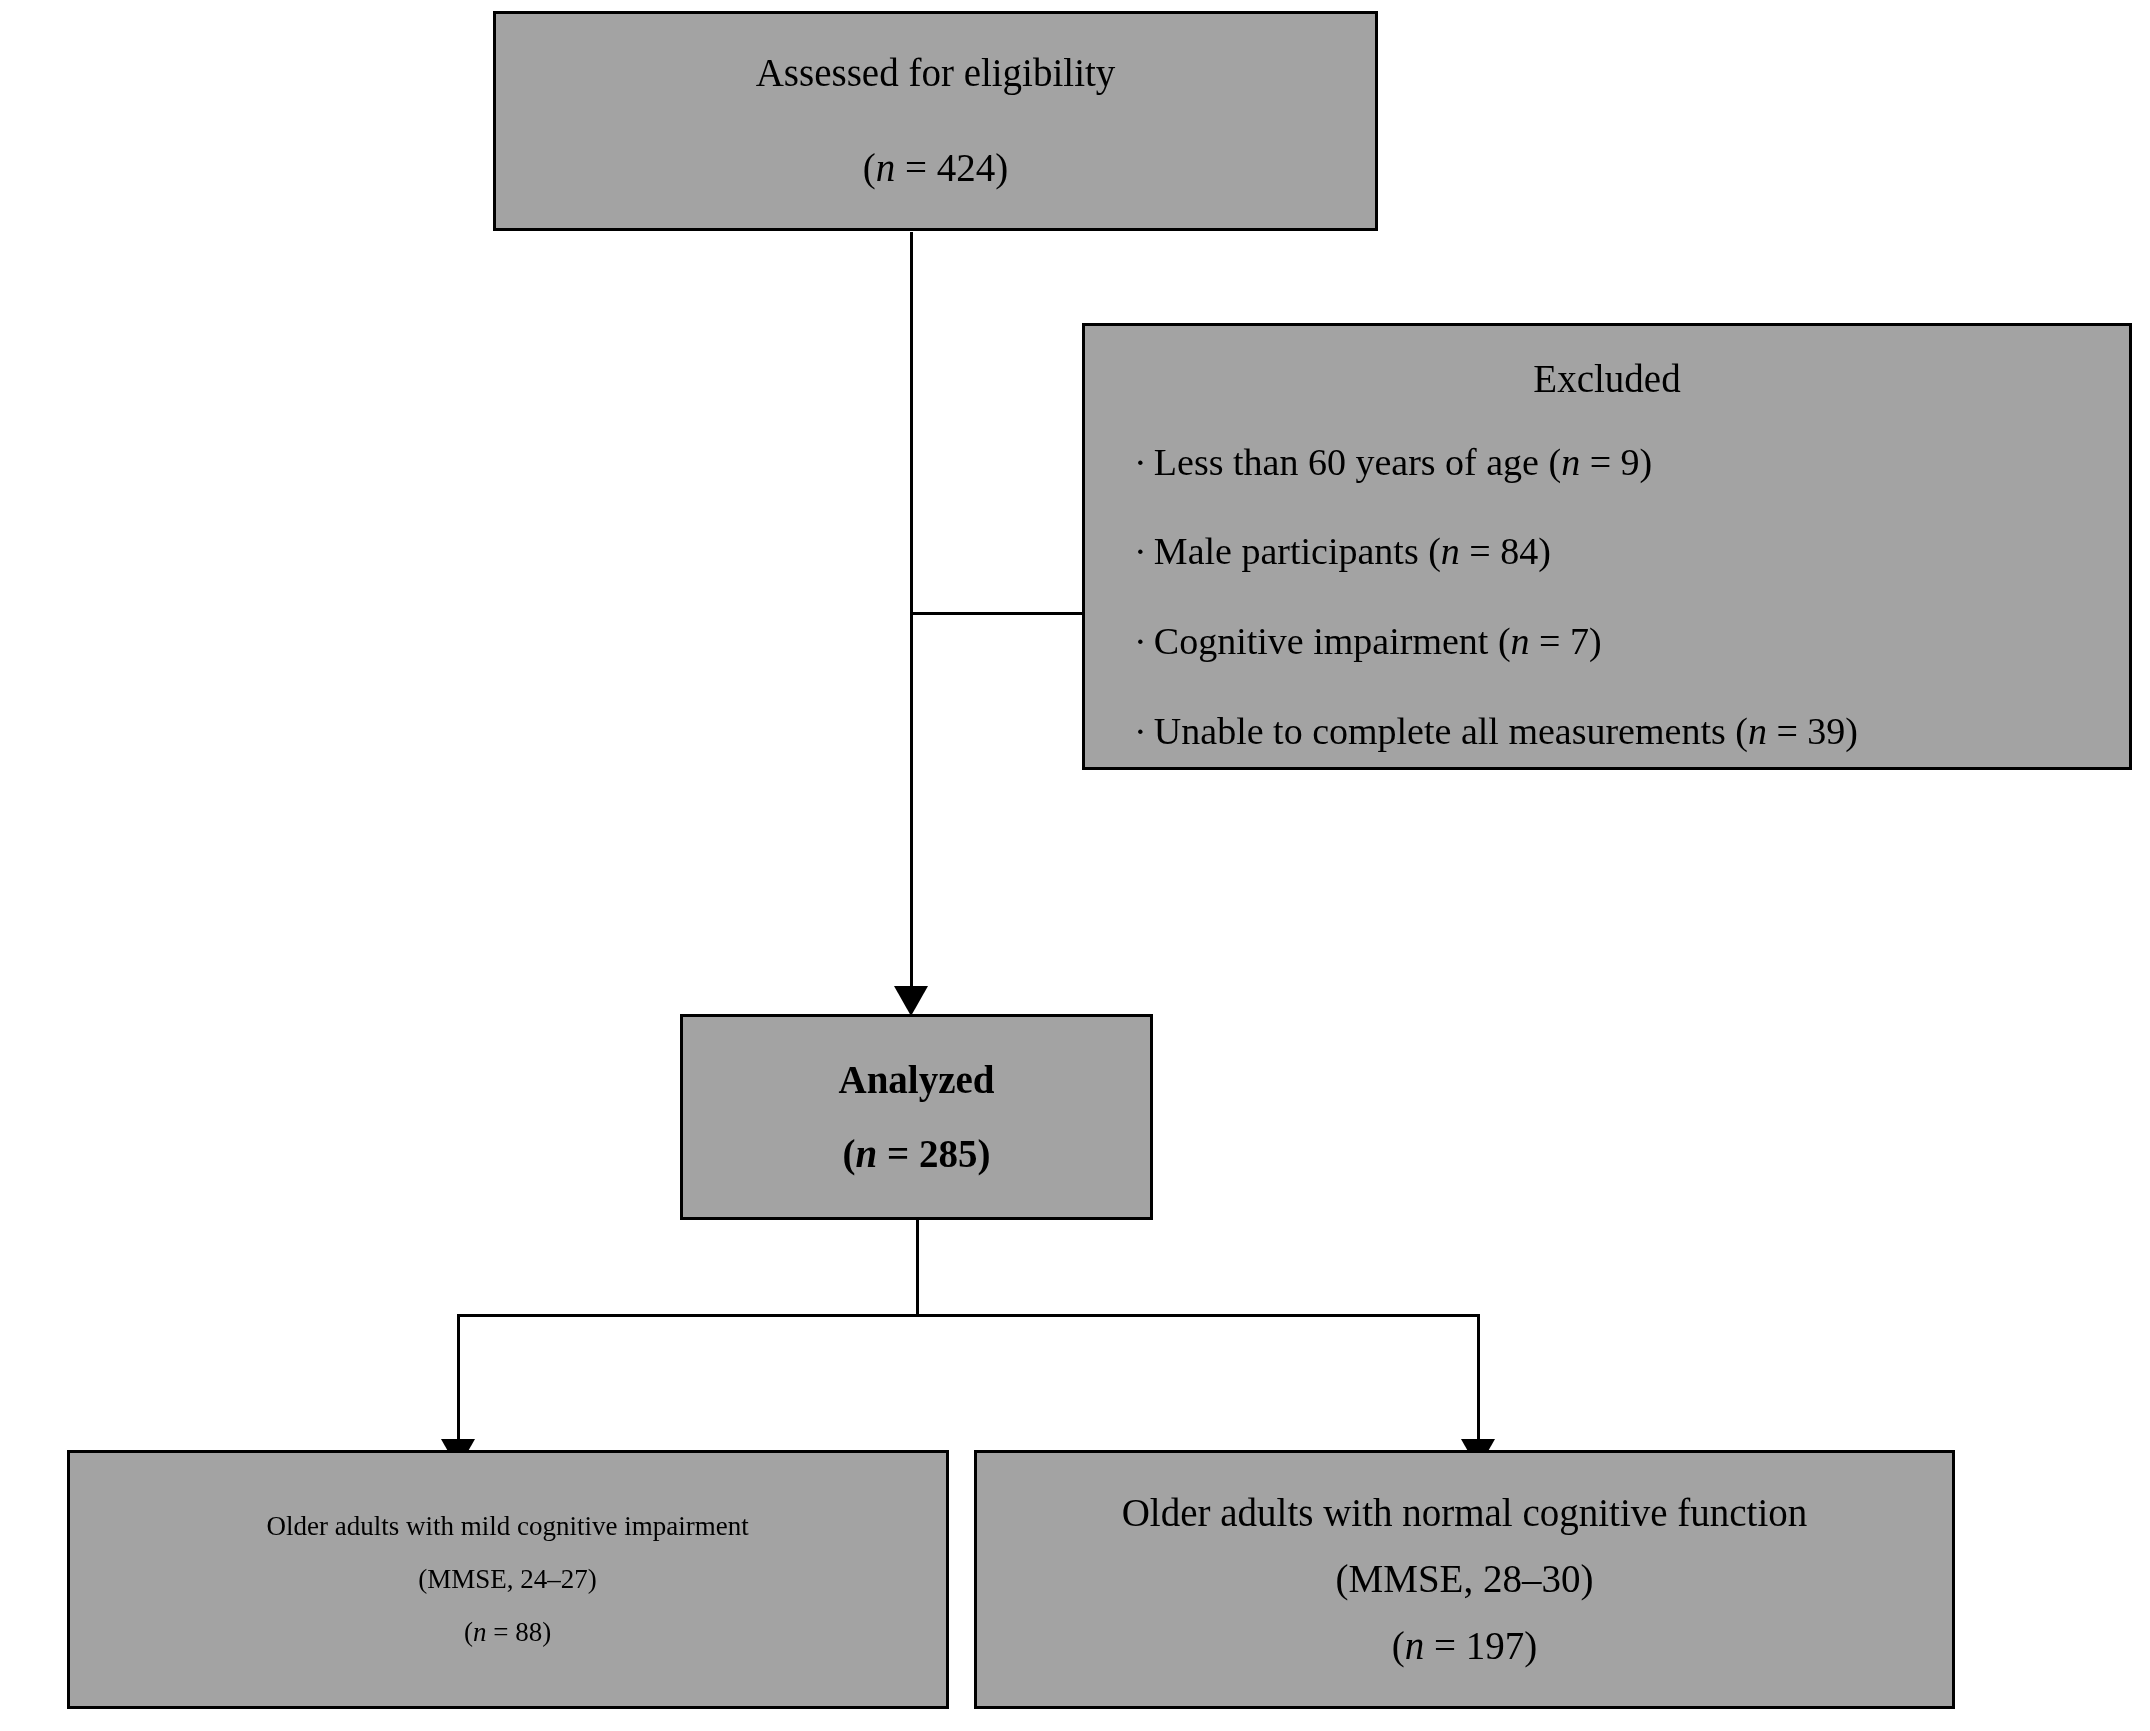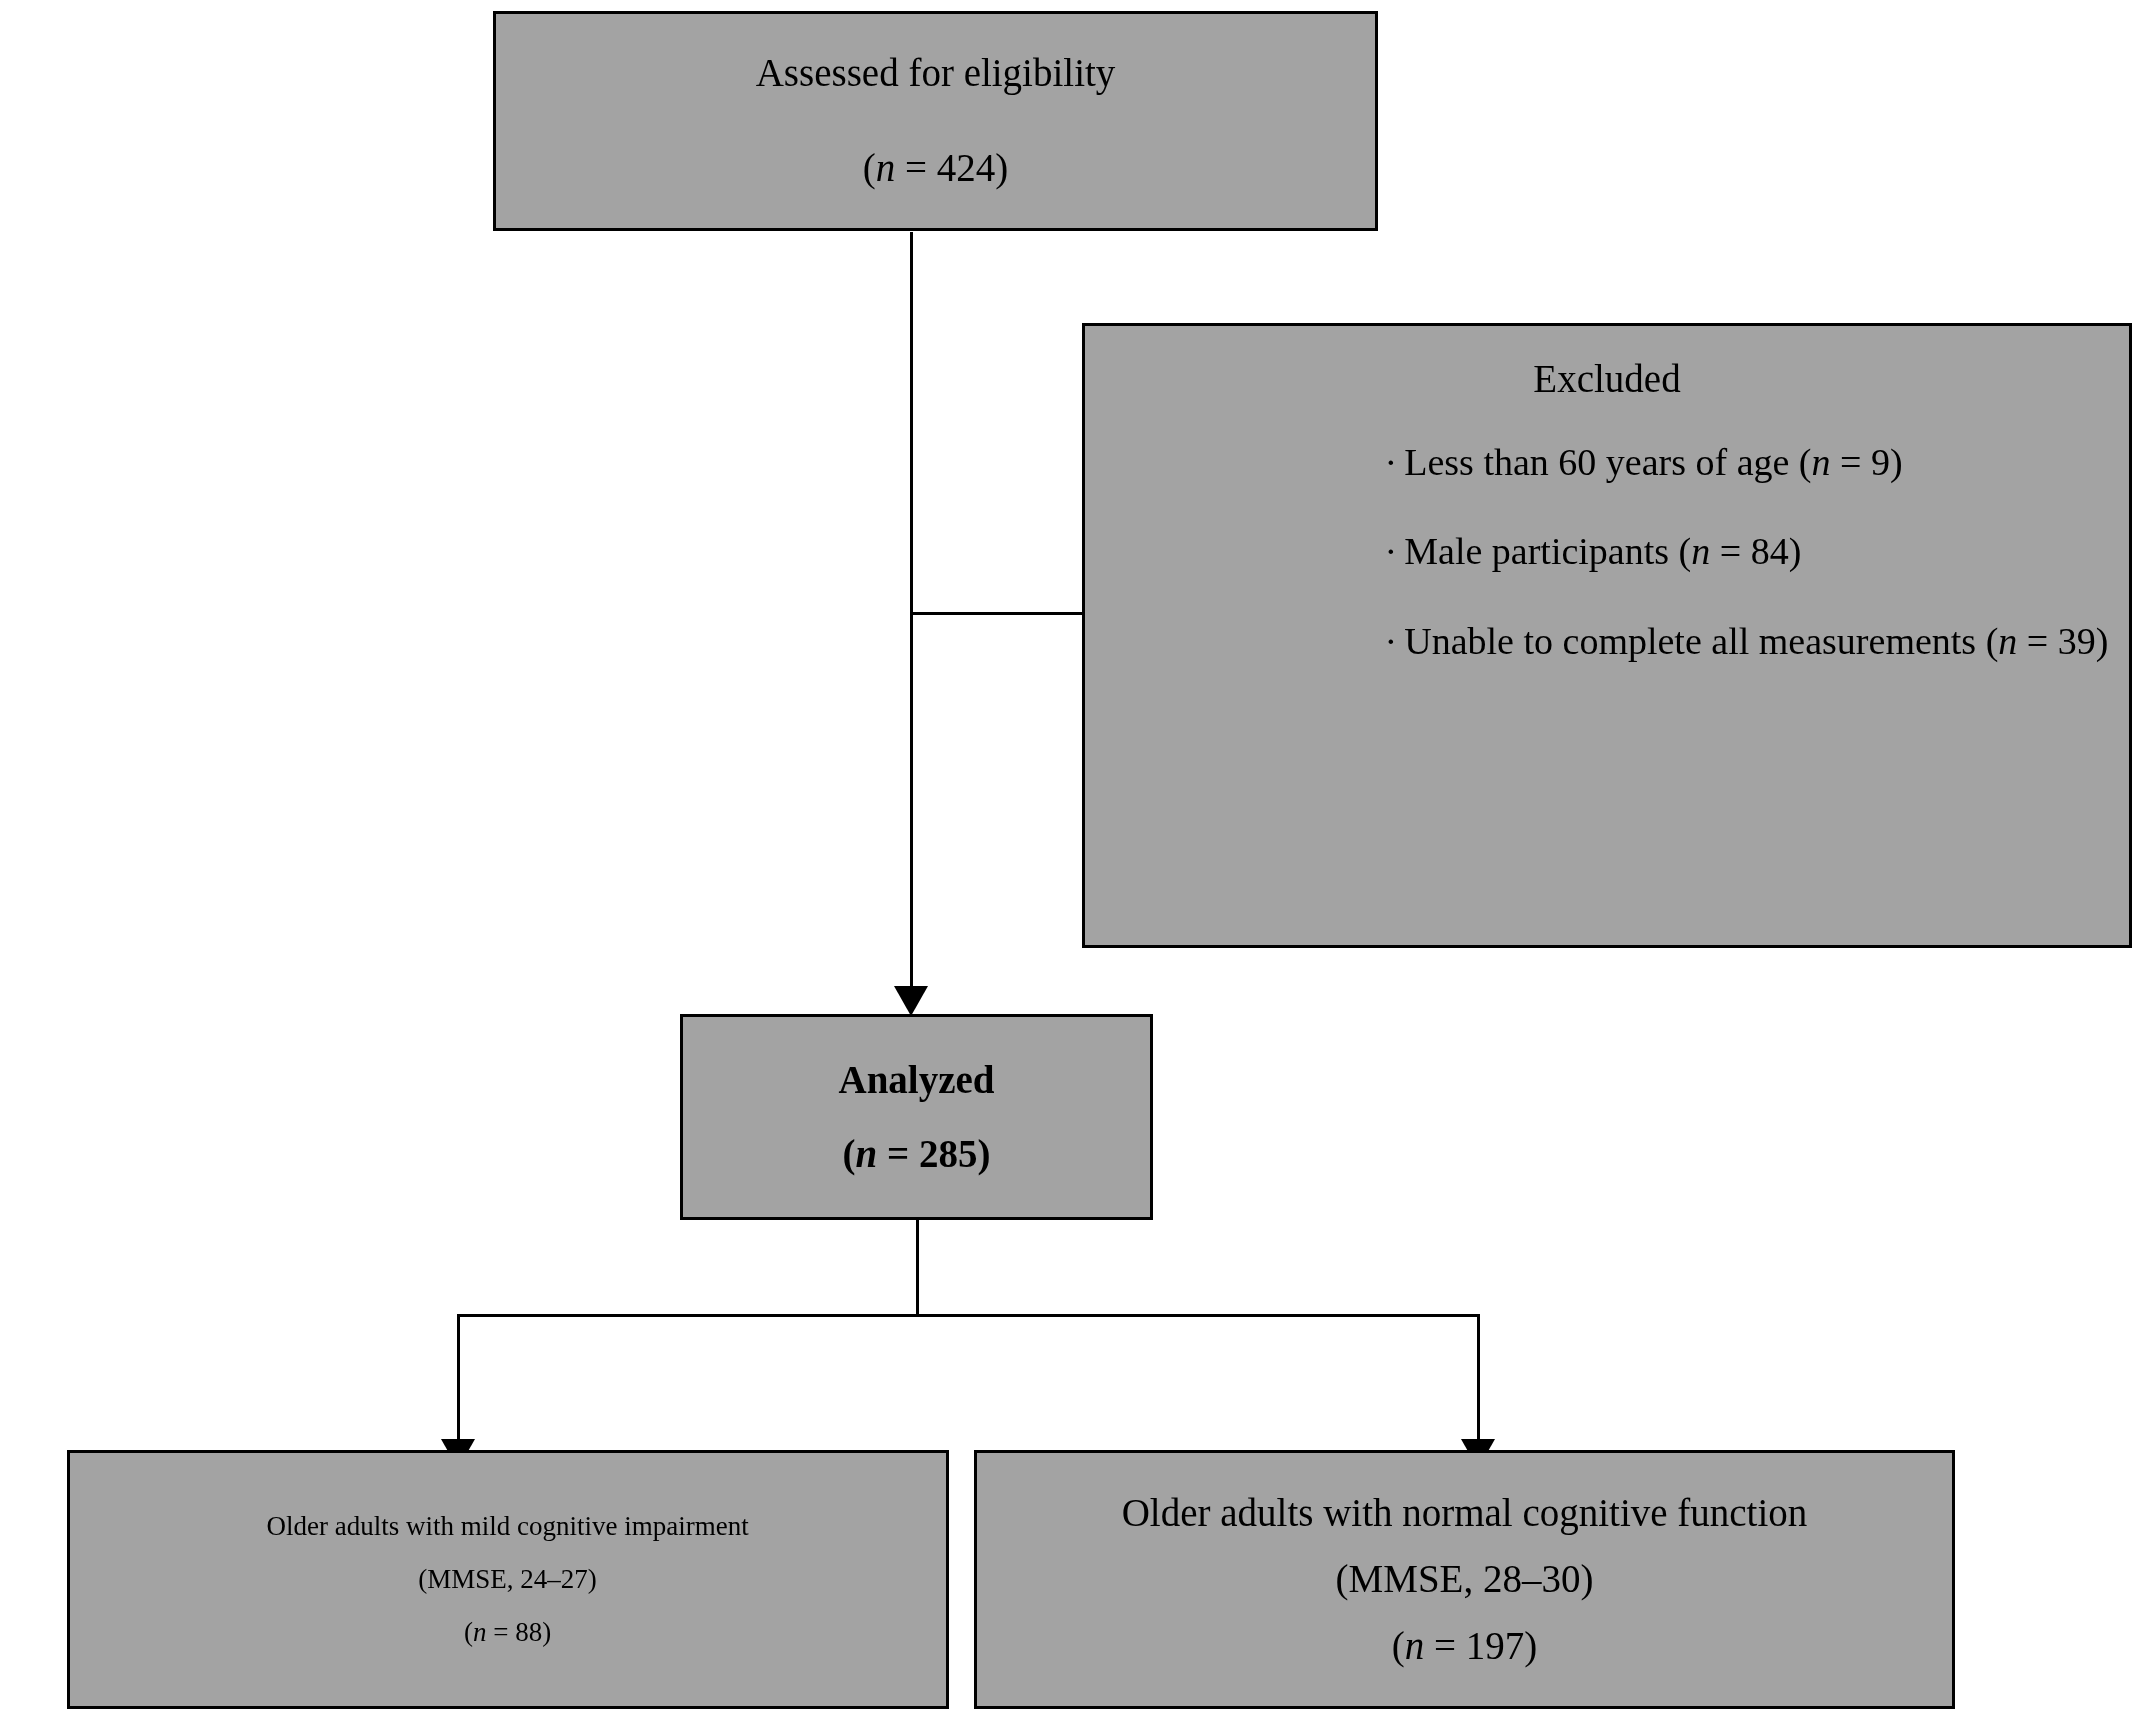--- a/index.html
+++ b/index.html
@@ -45,23 +45,23 @@
     width: 885px;
     height: 220px;
     font-size: 39px;
   }
   #box-eligibility .line + .line { margin-top: 50px; }
 
   #box-excluded {
     left: 1082px;
     top: 323px;
     width: 1050px;
-    height: 625px;
+    height: 447px;
     border-width: 3.6px;
-    align-items: flex-end;
+    align-items: flex-start;
     justify-content: flex-start;
     text-align: left;
     padding: 20.6px 0 20.6px 0;
     font-size: 38px;
   }
   #excluded-title {
     text-align: center;
     display: block;
     width: 100%;
     margin-top: 9.3px;
@@ -168,20 +168,21 @@
   <div class="node" id="box-eligibility">
     <span class="line">Assessed for eligibility</span>
     <span class="line">(<span class="ital">n</span><span> = </span><span>424</span>)</span>
   </div>
 
   <div class="node" id="box-excluded">
     <span id="excluded-title">Excluded</span>
     <ul id="excluded-list">
       <li><span class="bullet">·</span><span>Less than 60 years of age (</span><span class="ital">n</span><span> = </span><span>9</span><span>)</span></li>
       <li><span class="bullet">·</span><span>Male participants (</span><span class="ital">n</span><span> = </span><span>84</span><span>)</span></li>
+      <li><span class="bullet">·</span><span>Cognitive impairment (</span><span class="ital">n</span><span> = </span><span>7</span><span>)</span></li>
       <li><span class="bullet">·</span><span>Unable to complete all measurements (</span><span class="ital">n</span><span> = </span><span>39</span><span>)</span></li>
     </ul>
   </div>
 
   <div class="node" id="box-analyzed">
     <span class="line">Analyzed</span>
     <span class="line">(<span class="ital">n</span><span> = </span><span>285</span>)</span>
   </div>
 
   <div class="node" id="box-mci">

